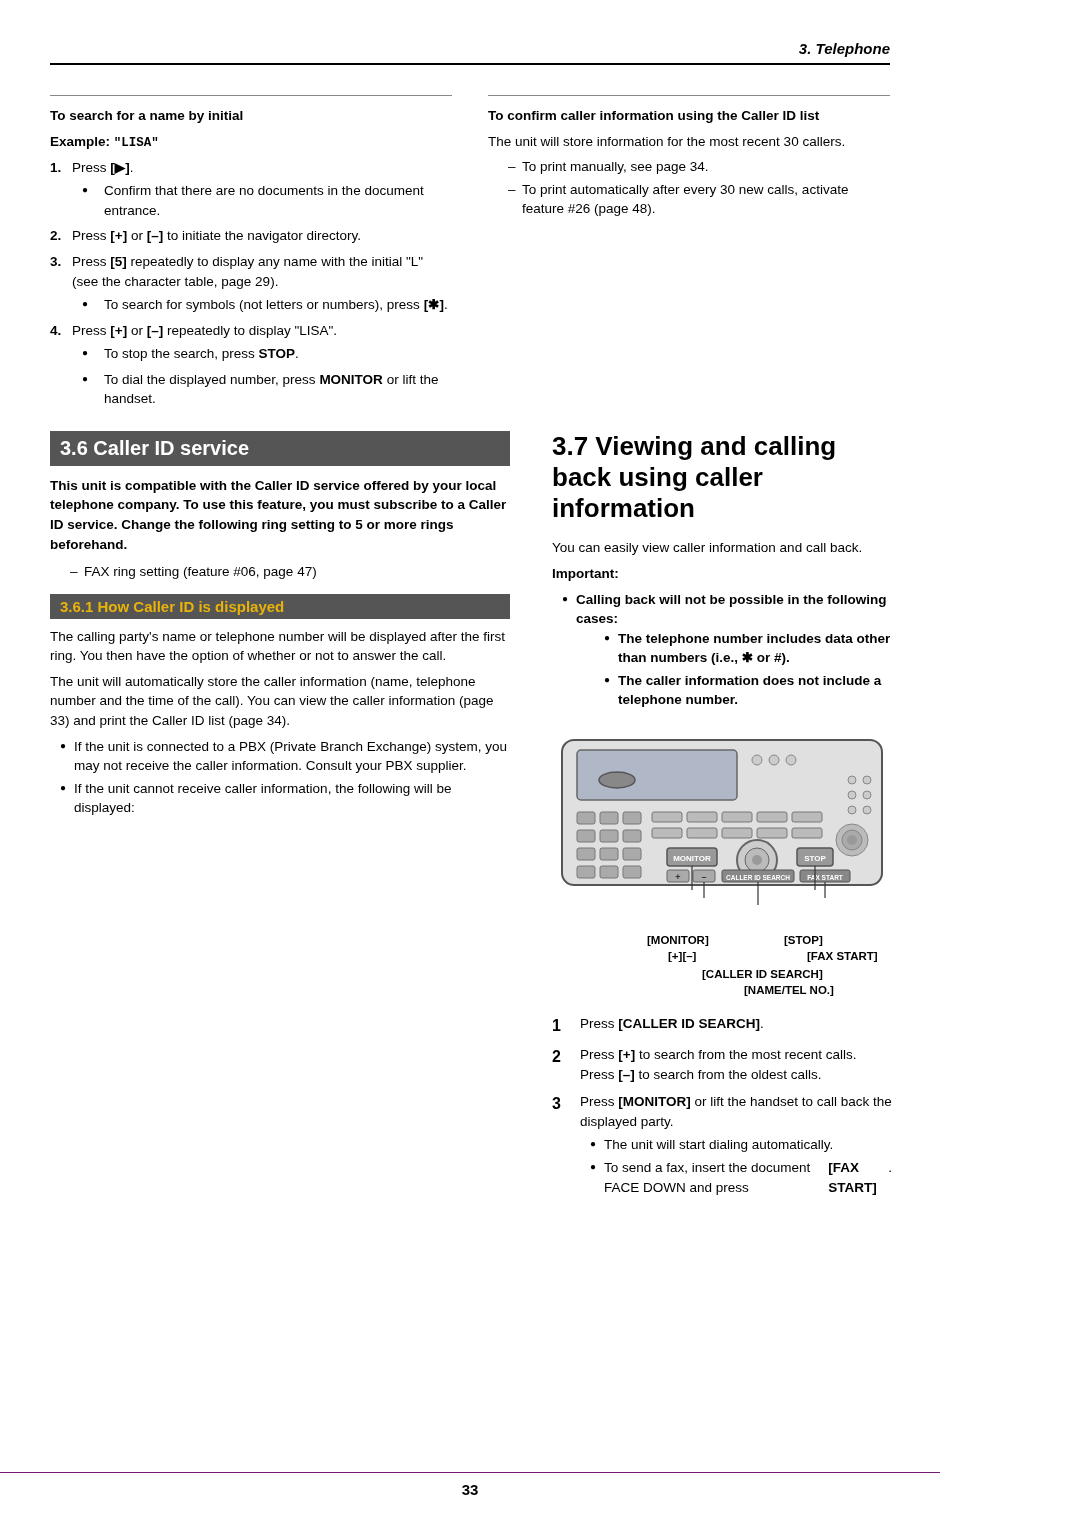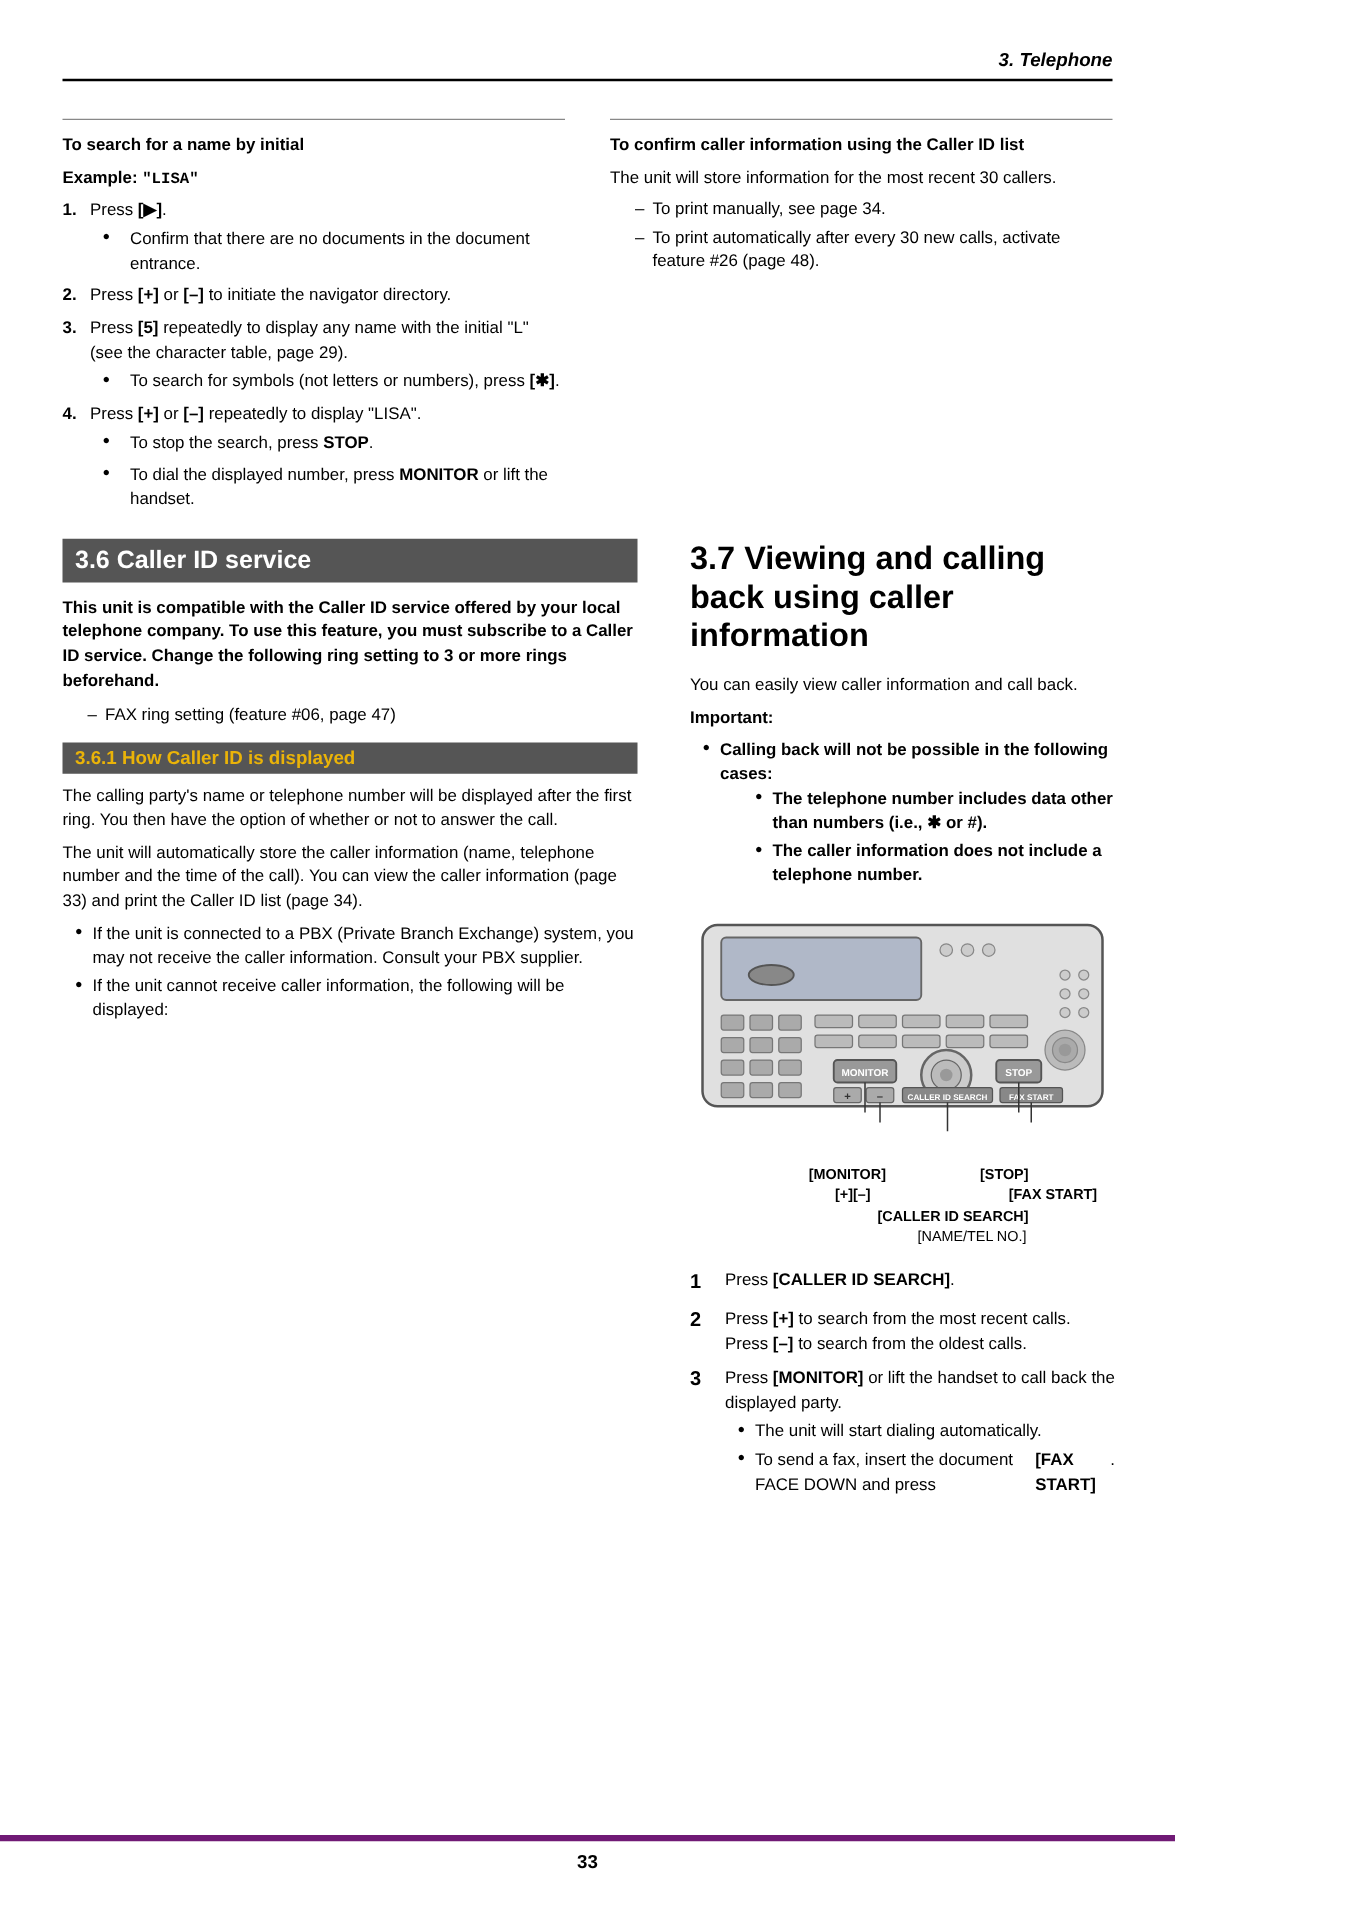--- a/index.html
+++ b/index.html
@@ -189,21 +189,21 @@
     }
 
     
     .page-footer {
       position: absolute;
       bottom: 30px;
       left: 0;
       right: 0;
       display: flex;
       justify-content: center;
-      border-top: 5px solid #701a75;
+      border-top: 1px solid #701a75;
       padding-top: 8px;
       font-size: 15px;
       font-weight: bold;
     }
 
     
     .important-block {
       margin-bottom: 10px;
     }
     .important-block .imp-label {
@@ -312,21 +312,21 @@
   </div>
 
   <div class="two-col">
 
     <div class="col-left">
 
       <div class="dark-bar">
         <span>3.6 Caller ID service</span>
       </div>
 
-      <p style="font-weight:bold; font-size:13.5px; margin-bottom:8px;">This unit is compatible with the Caller ID service offered by your local telephone company. To use this feature, you must subscribe to a Caller ID service. Change the following ring setting to 3 or more rings beforehand.</p>
+      <p style="font-weight:bold; font-size:13.5px; margin-bottom:8px;">This unit is compatible with the Caller ID service offered by your local telephone company. To use this feature, you must subscribe to a Caller ID service. Change the following ring setting to 5 or more rings beforehand.</p>
 
       <ul class="dash-list mb12">
         <li>FAX ring setting (feature #06, page 47)</li>
       </ul>
 
       <div class="sub-bar">
         <span>3.6.1 How Caller ID is displayed</span>
       </div>
 
       <p>The calling party's name or telephone number will be displayed after the first ring. You then have the option of whether or not to answer the call.</p>
@@ -458,21 +458,21 @@
           </div>
 
           <div style="position:absolute; left:150px; top:38px; font-weight:bold;">
             <span>[CALLER ID SEARCH]</span>
           </div>
 
           <div style="position:absolute; left:255px; top:20px; font-weight:bold;">
             <span>[FAX START]</span>
           </div>
 
-          <div style="position:absolute; left:150px; top:54px; font-weight:normal;padding-left:32px;">
+          <div style="position:absolute; left:160px; top:54px; font-weight:bold;padding-left:32px;">
             <span>[NAME/TEL NO.]</span>
           </div>
         </div>
       </div>
 
       <ul class="steps-list">
         <li>
           <span class="step-num">1</span>
           <span class="step-content">
             Press <span class="key">[CALLER ID SEARCH]</span>.

